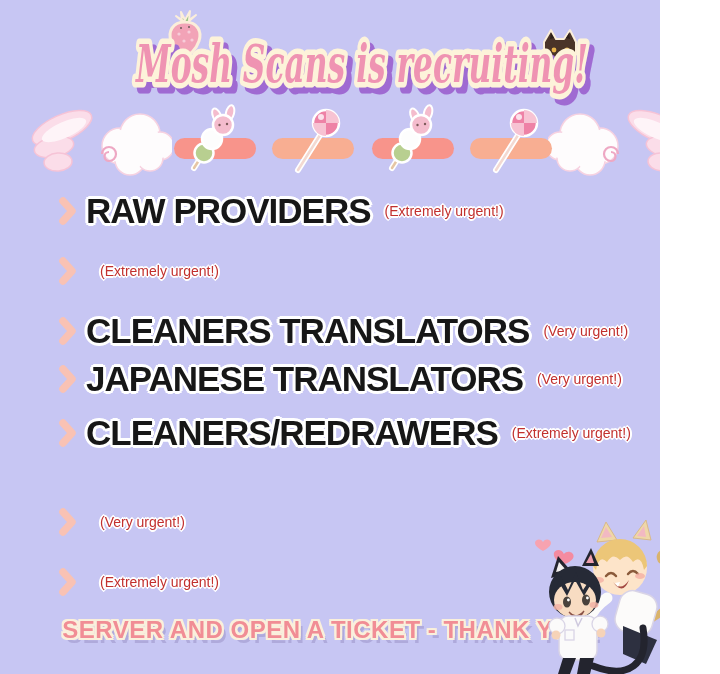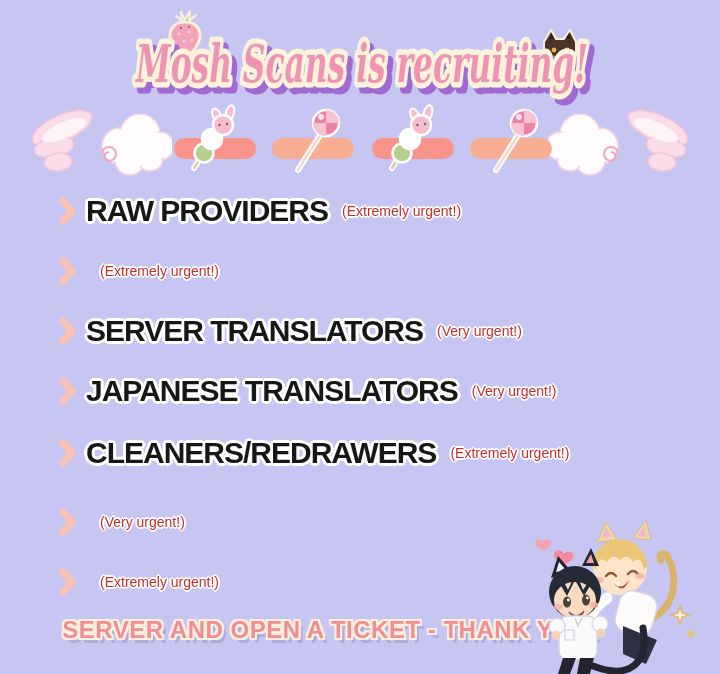--- a/index.html
+++ b/index.html
@@ -1,18 +1,18 @@
 <!DOCTYPE html>
 <html><head>
 <meta charset="utf-8">
 <style>
   html,body{margin:0;padding:0;}
   .poster{
     position:relative;
-    width:720px;height:674px;
+    width:660px;height:674px;
     background:#c7c6f3;
     overflow:hidden;
     font-family:"Liberation Sans", sans-serif;
   }
   
   .title-svg{
     position:absolute;left:100px;top:8px;width:520px;height:102px;z-index:2;
     filter:drop-shadow(5px 6px 0 #9f6ad2);
   }
   .title-svg text{
@@ -31,21 +31,21 @@
   .candy2{left:262px;top:104px;width:100px;height:72px;}
   .candy3{left:366px;top:104px;width:100px;height:72px;}
   .candy4{left:460px;top:104px;width:100px;height:72px;}
   
   .row{
     position:absolute;left:58px;height:38px;z-index:2;
     display:flex;align-items:center;white-space:nowrap;
   }
   .chevron{width:20px;height:28px;flex:0 0 auto;margin-right:8px;}
   .label{
-    font-weight:700;font-size:30px;letter-spacing:-1px;color:#171717;
+    font-weight:700;font-size:35px;letter-spacing:-1px;color:#171717;
     text-shadow:
       -3px 0 0 #fff,3px 0 0 #fff,0 -3px 0 #fff,0 3px 0 #fff,
       -2px -2px 0 #fff,2px -2px 0 #fff,-2px 2px 0 #fff,2px 2px 0 #fff;
   }
   .note{
     margin-left:14px;font-size:14px;font-weight:400;color:#c2302e;
     text-shadow:
       -2px 0 0 #fff,2px 0 0 #fff,0 -2px 0 #fff,0 2px 0 #fff,
       -1px -1px 0 #fff,1px -1px 0 #fff,-1px 1px 0 #fff,1px 1px 0 #fff;
   }
@@ -193,31 +193,31 @@
   <div class="row" style="top:252px">
     <svg class="chevron" viewBox="0 0 20 28">
         <path d="M5 4 L14 14 L5 24" fill="none" stroke="#f9c2b4" stroke-width="7.5" stroke-linecap="round" stroke-linejoin="round"></path>
       </svg>
     <span class="note">(Extremely urgent!)</span>
   </div>
   <div class="row" style="top:312px">
     <svg class="chevron" viewBox="0 0 20 28">
         <path d="M5 4 L14 14 L5 24" fill="none" stroke="#f9c2b4" stroke-width="7.5" stroke-linecap="round" stroke-linejoin="round"></path>
       </svg>
-    <span class="label">SERVER TRANSLATORS</span>
+    <span class="label">CLEANERS TRANSLATORS</span>
     <span class="note">(Very urgent!)</span>
   </div>
-  <div class="row" style="top:372px">
+  <div class="row" style="top:360px">
     <svg class="chevron" viewBox="0 0 20 28">
         <path d="M5 4 L14 14 L5 24" fill="none" stroke="#f9c2b4" stroke-width="7.5" stroke-linecap="round" stroke-linejoin="round"></path>
       </svg>
     <span class="label">JAPANESE TRANSLATORS</span>
     <span class="note">(Very urgent!)</span>
   </div>
-  <div class="row" style="top:434px">
+  <div class="row" style="top:414px">
     <svg class="chevron" viewBox="0 0 20 28">
         <path d="M5 4 L14 14 L5 24" fill="none" stroke="#f9c2b4" stroke-width="7.5" stroke-linecap="round" stroke-linejoin="round"></path>
       </svg>
     <span class="label">CLEANERS/REDRAWERS</span>
     <span class="note">(Extremely urgent!)</span>
   </div>
   <div class="row" style="top:503px">
     <svg class="chevron" viewBox="0 0 20 28">
         <path d="M5 4 L14 14 L5 24" fill="none" stroke="#f9c2b4" stroke-width="7.5" stroke-linecap="round" stroke-linejoin="round"></path>
       </svg>

